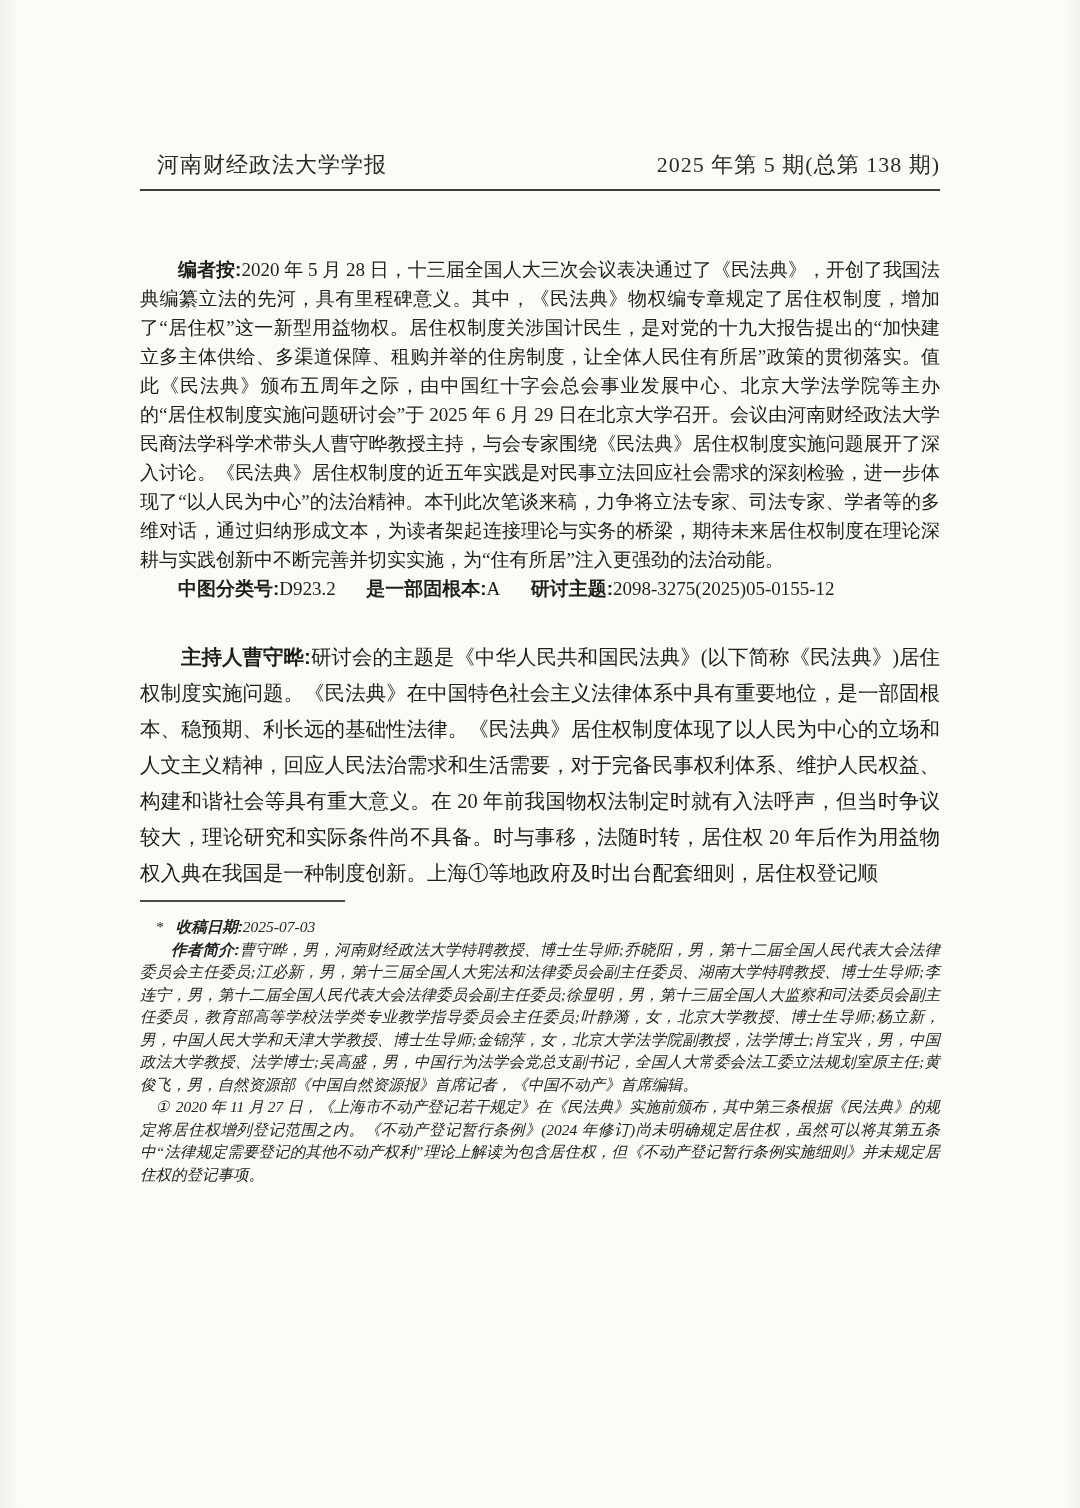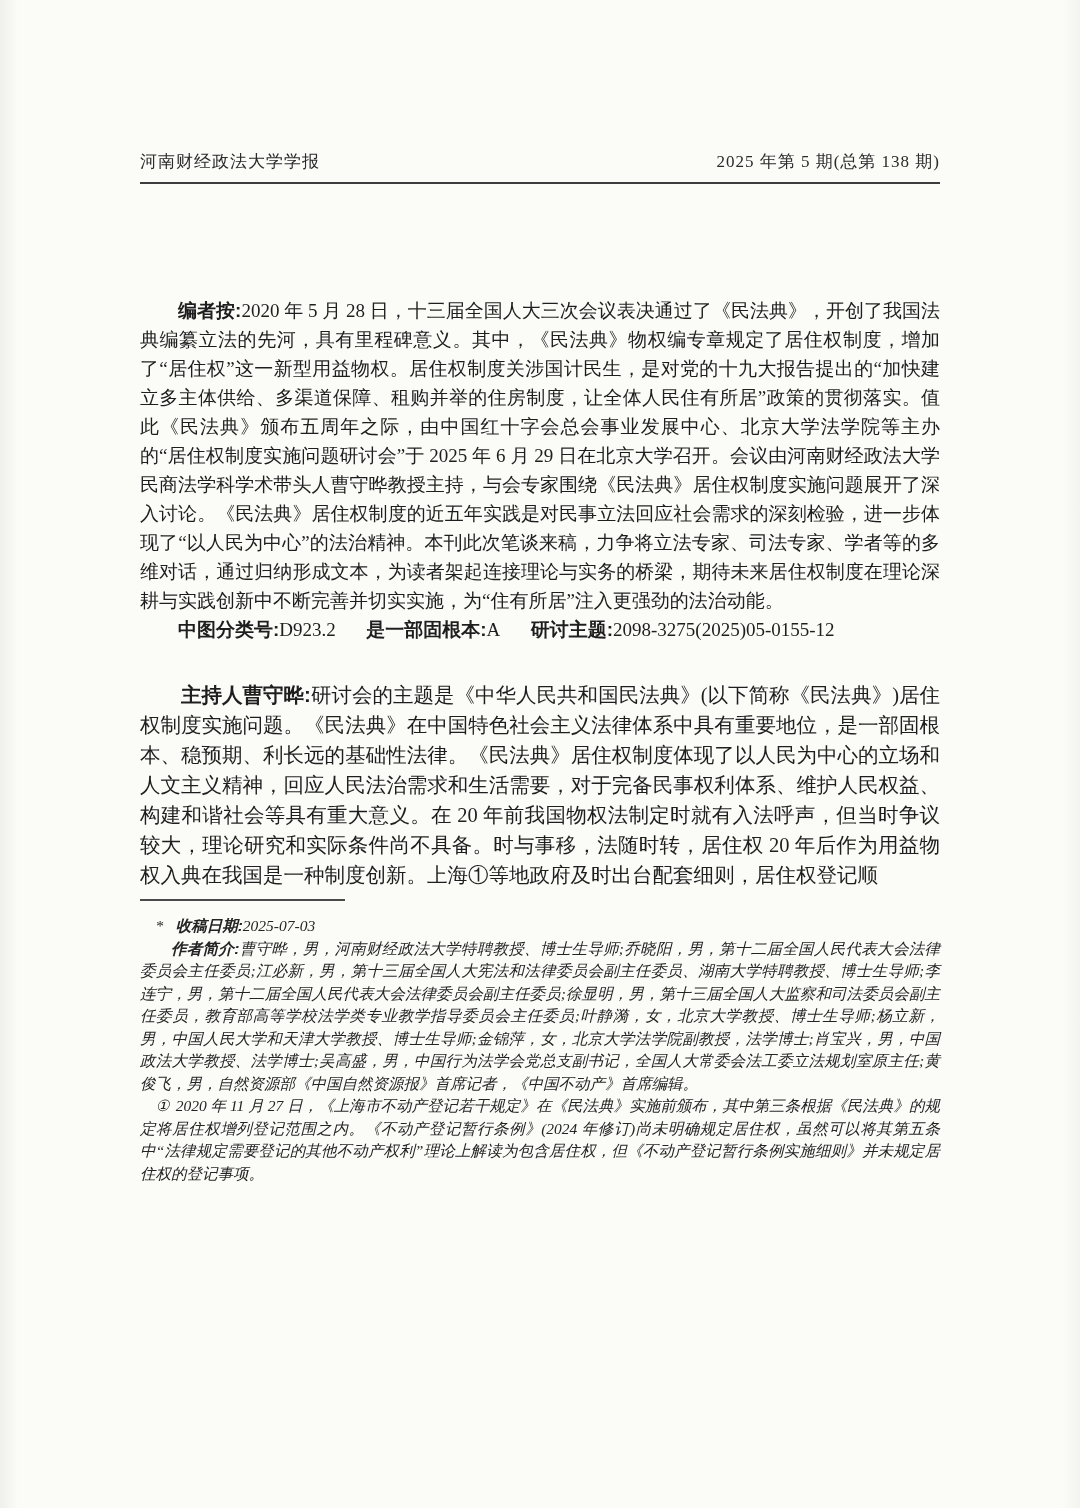--- a/index.html
+++ b/index.html
@@ -17,41 +17,42 @@
     padding: 150px 140px 0 140px;
     background: linear-gradient(90deg, #efefec 0px, #fbfbf8 18px, #fbfbf8 1062px, #f3f3f0 1080px);
     overflow: hidden;
     position: relative;
   }
   
   .page-header {
     display: flex;
     justify-content: space-between;
     align-items: center;
-    font-size: 17px;
+    font-size: 22px;
     color: #2a2a2a;
     letter-spacing: 1px;
+    margin-left: 17px;
   }
   .header-rule {
     border-bottom: 2.5px solid #3c3c3c;
     margin-top: 9px;
   }
   
   .article-title {
     margin: 148px 0 0 0;
     font-size: 35px;
     font-weight: bold;
     text-align: center;
     letter-spacing: 1px;
     line-height: 52px;
     color: #111;
   }
   
   .abstract {
-    margin-top: 112px;
+    margin-top: 64px;
     font-size: 19px;
     line-height: 29px;
     text-align: justify;
   }
   .abstract p { margin: 0; }
   .abstract .lead-label {
     font-family: "Liberation Sans", "DejaVu Sans", sans-serif;
     font-weight: bold;
   }
   .indent-2 { text-indent: 2em; }
@@ -64,21 +65,21 @@
     padding-left: 2em;
     font-family: "Liberation Sans", "DejaVu Sans", sans-serif;
     font-size: 20px;
     font-weight: bold;
     color: #111;
   }
   
   .body-para {
     margin: 36px 0 0 0;
     font-size: 20.5px;
-    line-height: 30px;
+    line-height: 36px;
     text-align: justify;
     text-indent: 2em;
   }
   .body-para .speaker {
     font-family: "Liberation Sans", "DejaVu Sans", sans-serif;
     font-weight: bold;
   }
   
   .footnote-rule {
     width: 205px;

